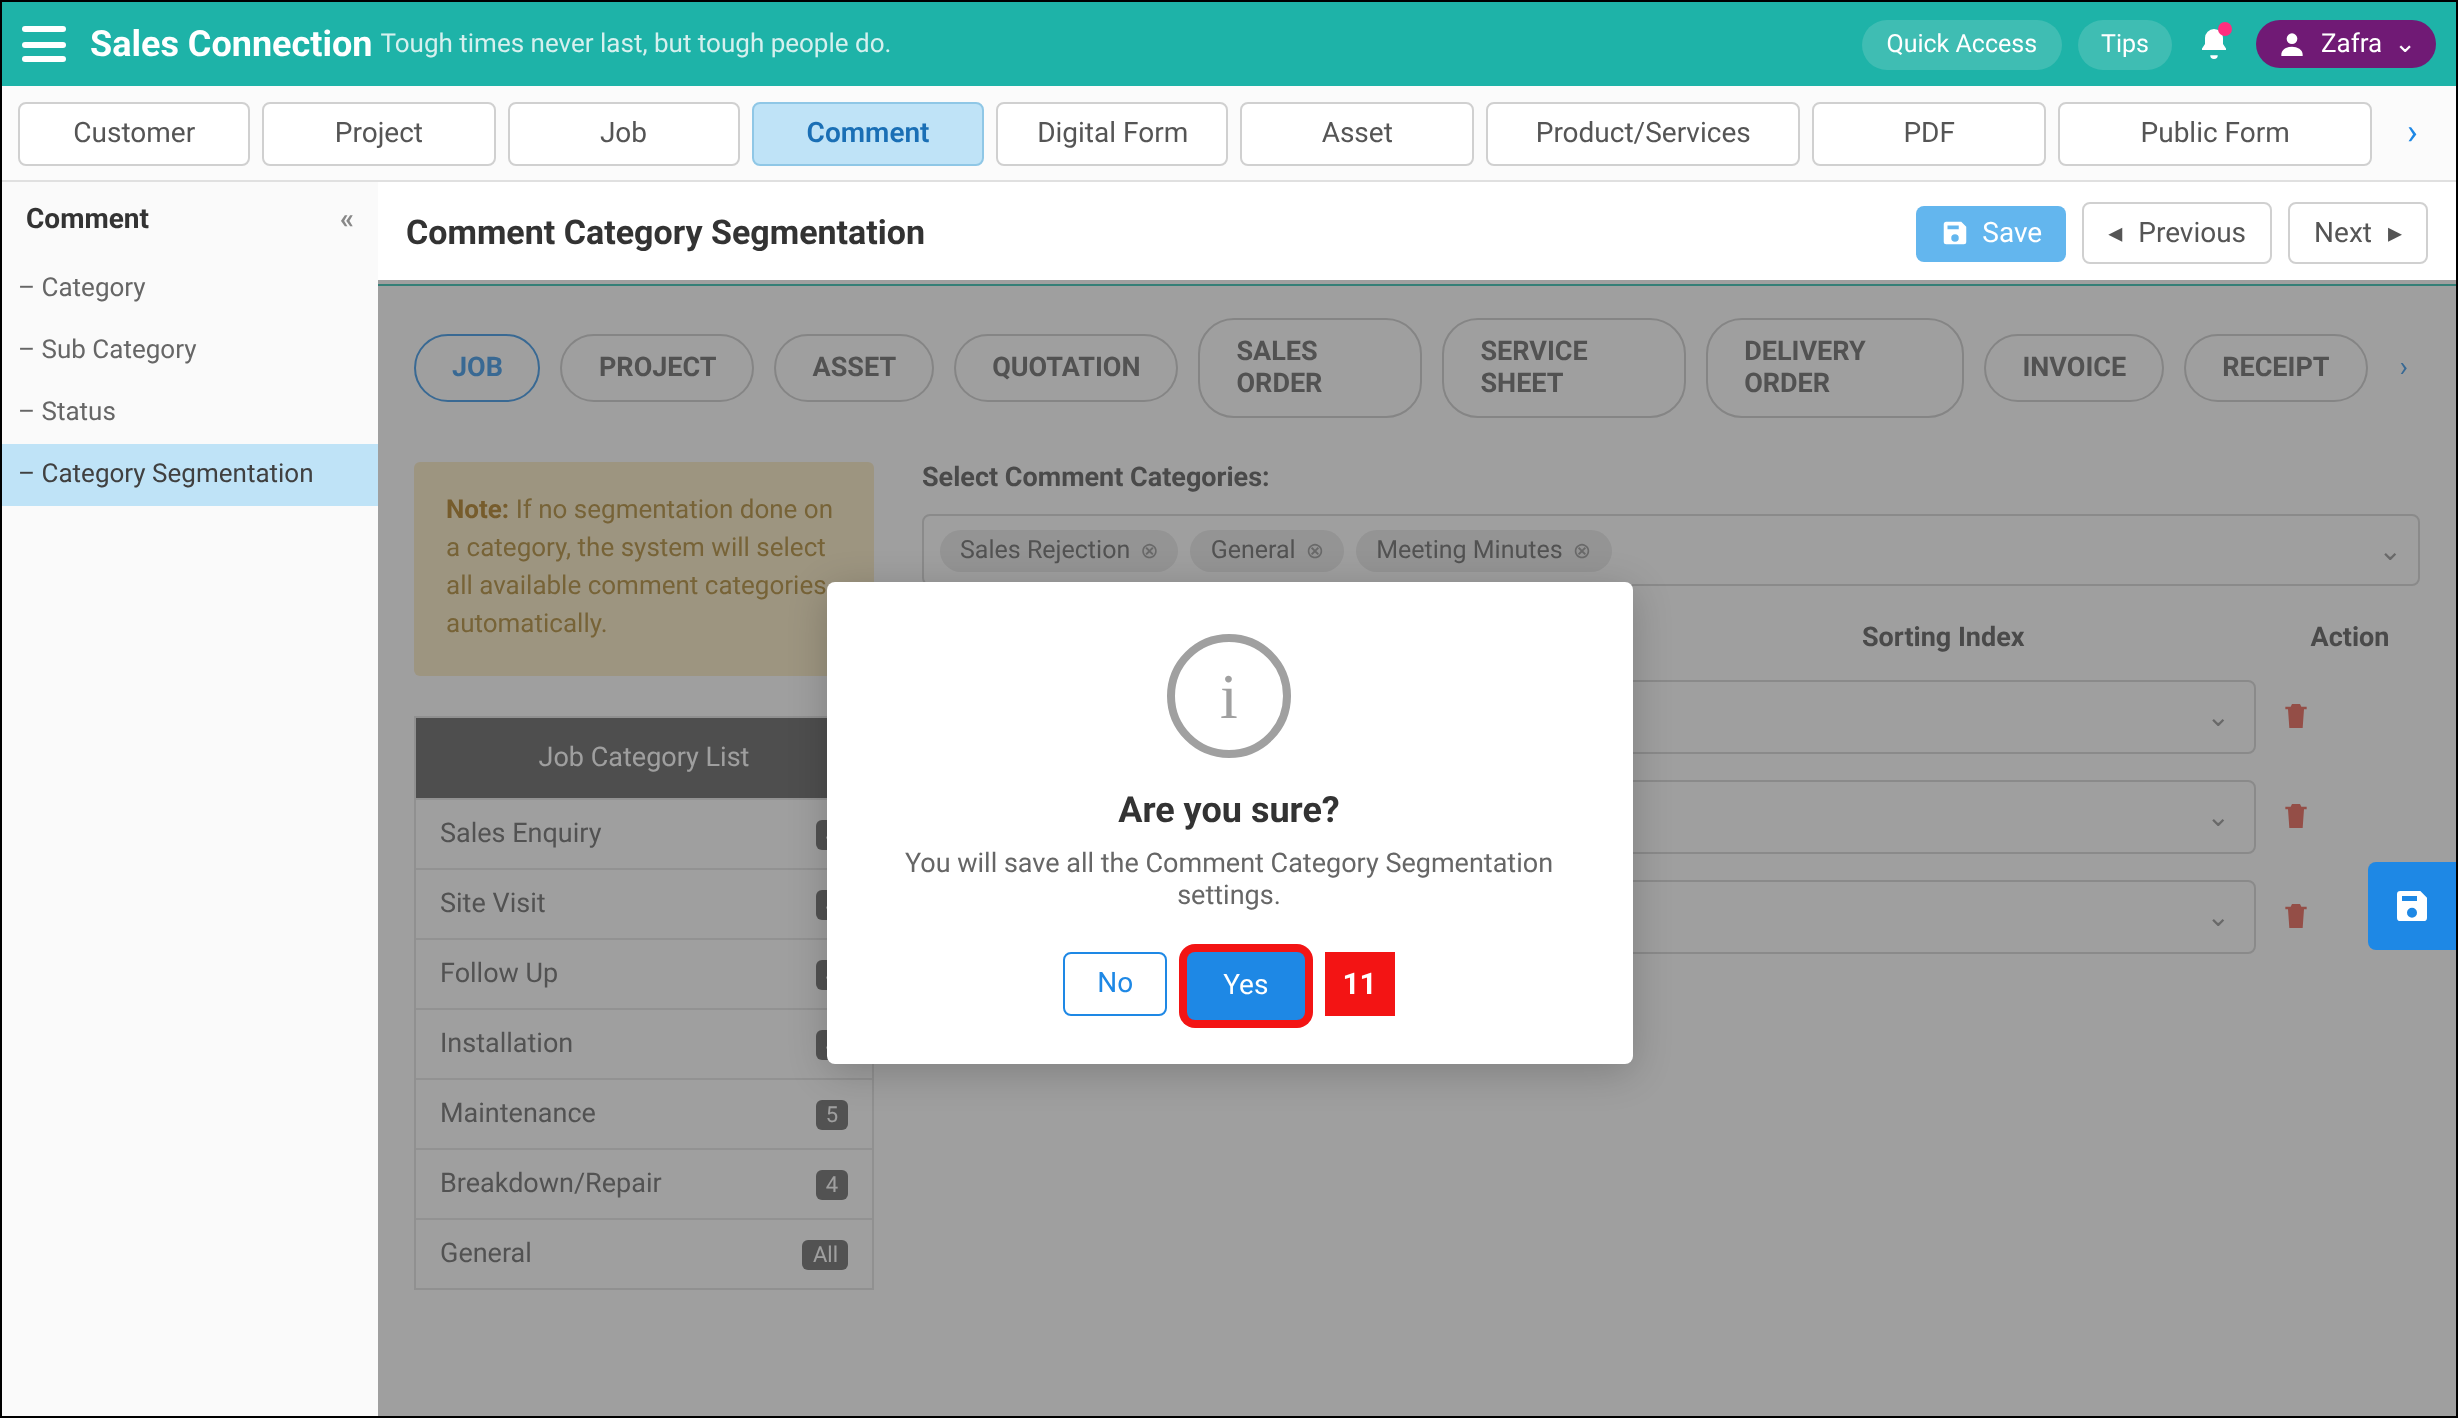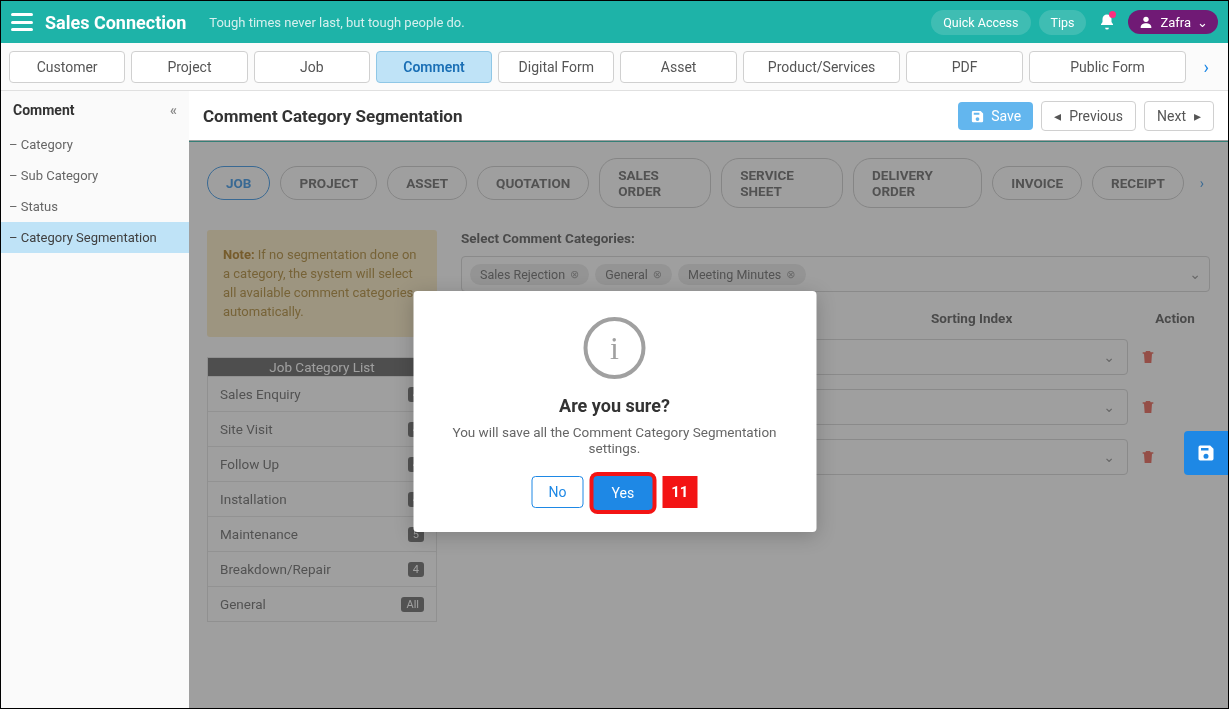--- a/index.html
+++ b/index.html
@@ -4,21 +4,21 @@
 <style>
   * { box-sizing: border-box; margin: 0; padding: 0; }
   body { font-family: -apple-system, "Segoe UI", Roboto, Arial, sans-serif; font-size: 14px; color: #333; background: #fff; }
   .app { width: 1229px; height: 709px; border: 1px solid #000; position: relative; overflow: hidden; }
 
   
   .topbar { background: #1eb3a8; color: #fff; height: 42px; display: flex; align-items: center; padding: 0 10px; justify-content: space-between; }
   .menu-icon { width: 22px; height: 18px; display: flex; flex-direction: column; justify-content: space-between; cursor: pointer; }
   .menu-icon span { height: 3px; background: #fff; border-radius: 2px; }
   .brand { font-weight: 700; font-size: 18px; margin-left: 12px; }
-  .tagline { margin-left: 23px; font-size: 13px; color: #d6f0ee; }
+  .tagline { margin-left: 4px; font-size: 13px; color: #d6f0ee; }
   .top-right { margin-left: auto; display: flex; align-items: center; gap: 8px; }
   .chip { background: #3fbdb3; border-radius: 14px; padding: 5px 12px; font-size: 12.5px; cursor: pointer; color: #fff; }
   .bell-wrap { position: relative; width: 26px; height: 26px; cursor: pointer; display: flex; align-items: center; justify-content: center; }
   .bell-dot { position: absolute; top: 2px; right: 4px; width: 7px; height: 7px; background: #ff2e7e; border-radius: 50%; }
   .user { background: #701a75; border-radius: 14px; padding: 4px 10px; display: flex; align-items: center; gap: 6px; cursor: pointer; color: #fff; font-size: 13px; }
 
   
   .module-row { height: 48px; background: #fbfbfb; border-bottom: 1px solid #e0e0e0; display: flex; align-items: center; padding: 0 8px; gap: 6px; }
   .module-tab { border: 1px solid #d0d0d0; border-radius: 4px; padding: 7px 0; width: 118px; text-align: center; font-size: 14px; color: #555; background: #fff; cursor: pointer; }
   .module-tab.wider { width: 160px; }
@@ -47,21 +47,21 @@
   .pills { display: flex; gap: 10px; align-items: center; }
   .pill { border: 1px solid #c5c5c5; border-radius: 18px; padding: 8px 18px; font-size: 13.5px; font-weight:700; color: #555; cursor: pointer; background:#fff; }
   .pill.active { border-color: #1e88e5; color: #1e88e5; }
 
   .content-grid { display: flex; gap: 24px; margin-top: 22px; }
 
   .note-box { background: #fbe8bb; padding: 16px; border-radius: 3px; width: 230px; font-size: 13px; color: #a67b1a; line-height:1.45; }
   .note-box b { color: #a56a00; }
 
   .cat-panel { width: 230px; margin-top: 20px; border:1px solid #ddd;}
-  .cat-head { background: #4c4c4c; color: #fff; padding: 1px; text-align: center; font-size: 13.5px; }
+  .cat-head { background: #4c4c4c; color: #fff; padding: 12px; text-align: center; font-size: 13.5px; }
   .cat-item { display: flex; justify-content: space-between; align-items: center; padding: 9px 12px; border-top: 1px solid #e3e3e3; font-size: 13.5px; color: #555; cursor: pointer; background:#fff;}
   .cat-item.active { background: #1e88e5; color: #fff; }
   .badge { background: #555; color: #fff; font-size: 11px; padding: 1px 5px; border-radius: 3px; min-width:16px; text-align:center;}
   .cat-item.active .badge { background: #1565c0; }
 
   .right-col { flex: 1; }
   .right-col .label { font-weight: 700; font-size: 13.5px; color: #444; }
   .chips-box { margin-top: 10px; border: 1px solid #d0d0d0; border-radius: 4px; padding: 6px 8px; display: flex; gap: 6px; align-items: center; background:#fff; min-height:36px;}
   .tag { background: #e6e6e6; border-radius: 12px; padding: 3px 10px; font-size: 12.5px; color: #555; display: flex; align-items: center; gap: 5px; }
   .tag .x { font-size:11px; color:#888;}

